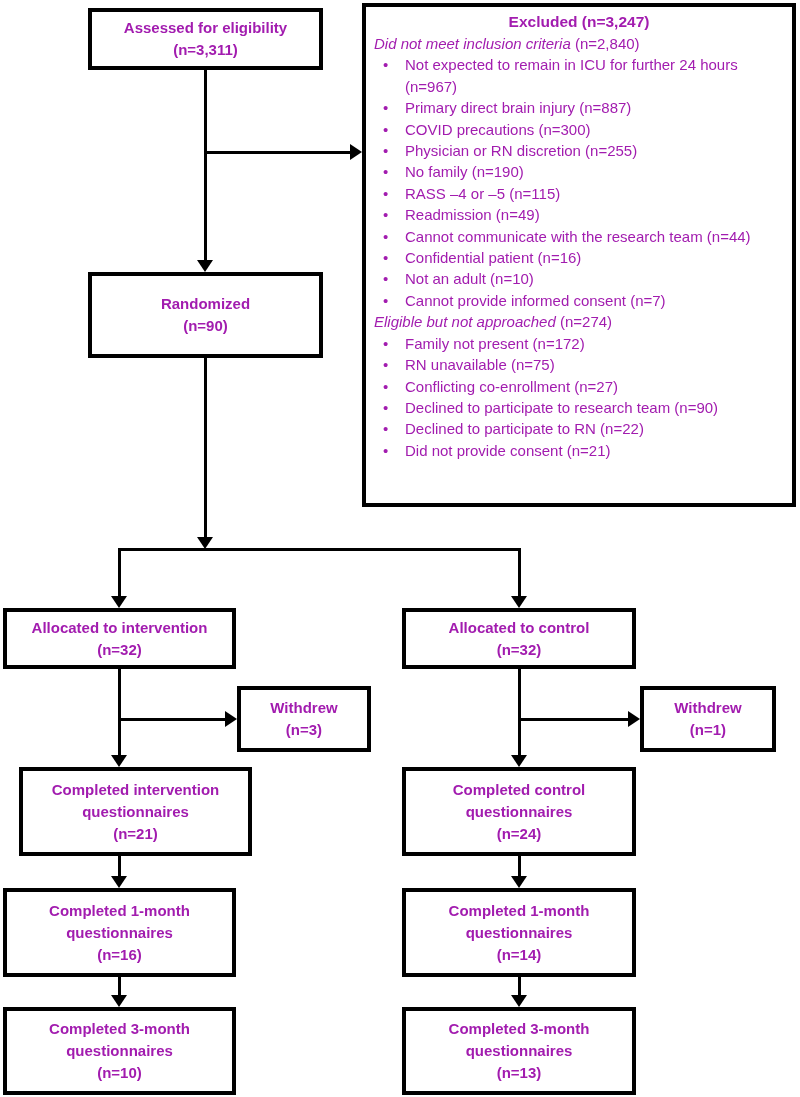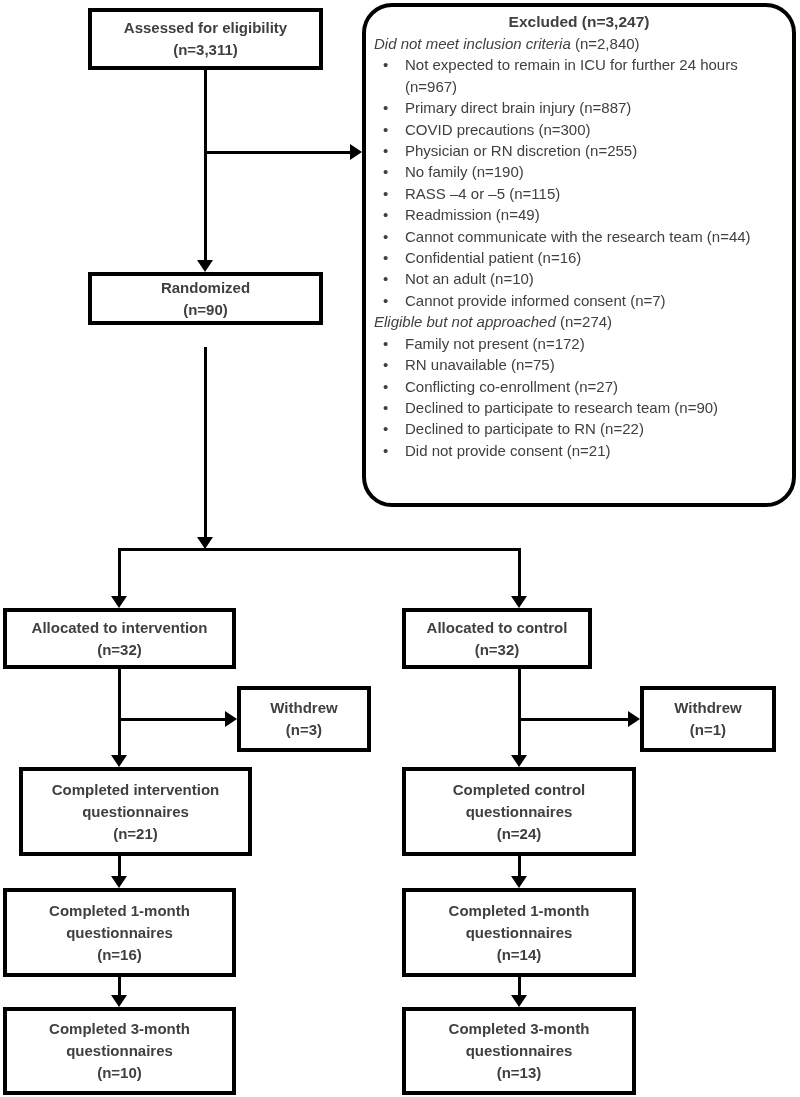--- a/index.html
+++ b/index.html
@@ -2,21 +2,21 @@
 <html><head>
 <meta charset="utf-8">
 <style>
   html, body { margin: 0; padding: 0; background: #ffffff; }
   #canvas {
     position: relative;
     width: 800px;
     height: 1097px;
     background: #ffffff;
     font-family: "Liberation Sans", sans-serif;
-    color: #404040;
+    color: #a21caf;
     overflow: hidden;
   }
   .box {
     position: absolute;
     box-sizing: border-box;
     border: 4px solid #000000;
     background: #ffffff;
     display: flex;
     flex-direction: column;
     align-items: center;
@@ -43,21 +43,20 @@
     border-top: 8px solid transparent;
     border-bottom: 8px solid transparent;
     border-left: 12px solid #000000;
   }
   
   #excluded-box {
     align-items: stretch;
     justify-content: flex-start;
     text-align: left;
     padding: 3px 8px 4px 8px;
-    border-radius: 30px;
   }
   .ex-title {
     font-size: 15.5px;
     font-weight: 700;
     line-height: 23px;
     text-align: center;
   }
   .ex-row { font-size: 15px; line-height: 21.4px; font-weight: 400; }
   .ex-row .it { font-style: italic; }
   .ex-bullet { display: flex; align-items: flex-start; }
@@ -106,31 +105,31 @@
   <div class="vline" style="left:117.5px; top:977px; height:19px;"></div>
   <div class="arr-down" style="left:111px; top:995px;"></div>
   <div class="vline" style="left:517.5px; top:977px; height:19px;"></div>
   <div class="arr-down" style="left:511px; top:995px;"></div>
 
   <div class="box" style="left:88px; top:8px; width:235px; height:62px;">
     <div class="bl">Assessed for eligibility</div>
     <div class="bl">(n=3,311)</div>
   </div>
 
-  <div class="box" style="left:88px; top:272px; width:235px; height:53px;">
+  <div class="box" style="left:88px; top:272px; width:235px; height:86px;">
     <div class="bl">Randomized</div>
     <div class="bl">(n=90)</div>
   </div>
 
   <div class="box" style="left:3px; top:608px; width:233px; height:61px;">
     <div class="bl">Allocated to intervention</div>
     <div class="bl">(n=32)</div>
   </div>
 
-  <div class="box" style="left:402px; top:608px; width:190px; height:61px;">
+  <div class="box" style="left:402px; top:608px; width:234px; height:61px;">
     <div class="bl">Allocated to control</div>
     <div class="bl">(n=32)</div>
   </div>
 
   <div class="box" style="left:237px; top:686px; width:134px; height:66px;">
     <div class="bl">Withdrew</div>
     <div class="bl">(n=3)</div>
   </div>
 
   <div class="box" style="left:640px; top:686px; width:136px; height:66px;">

